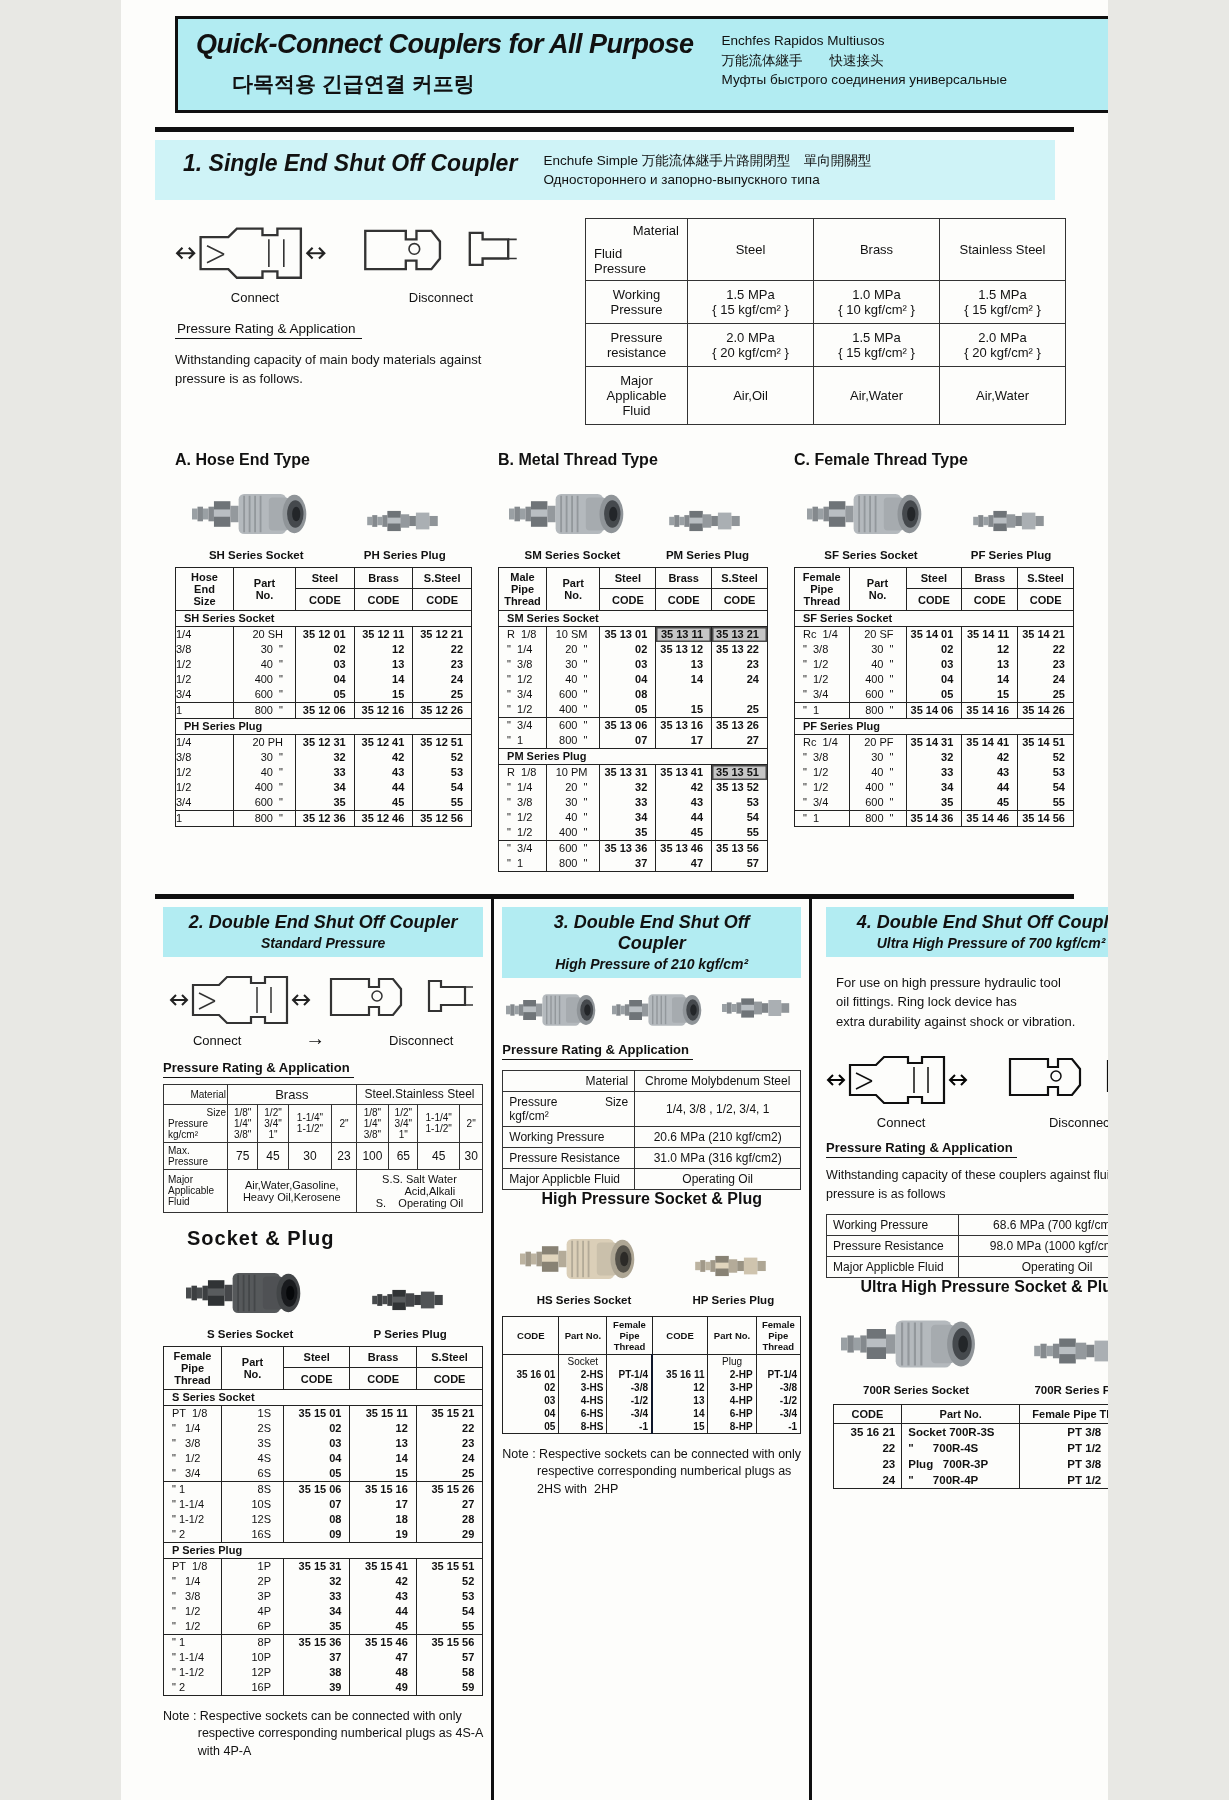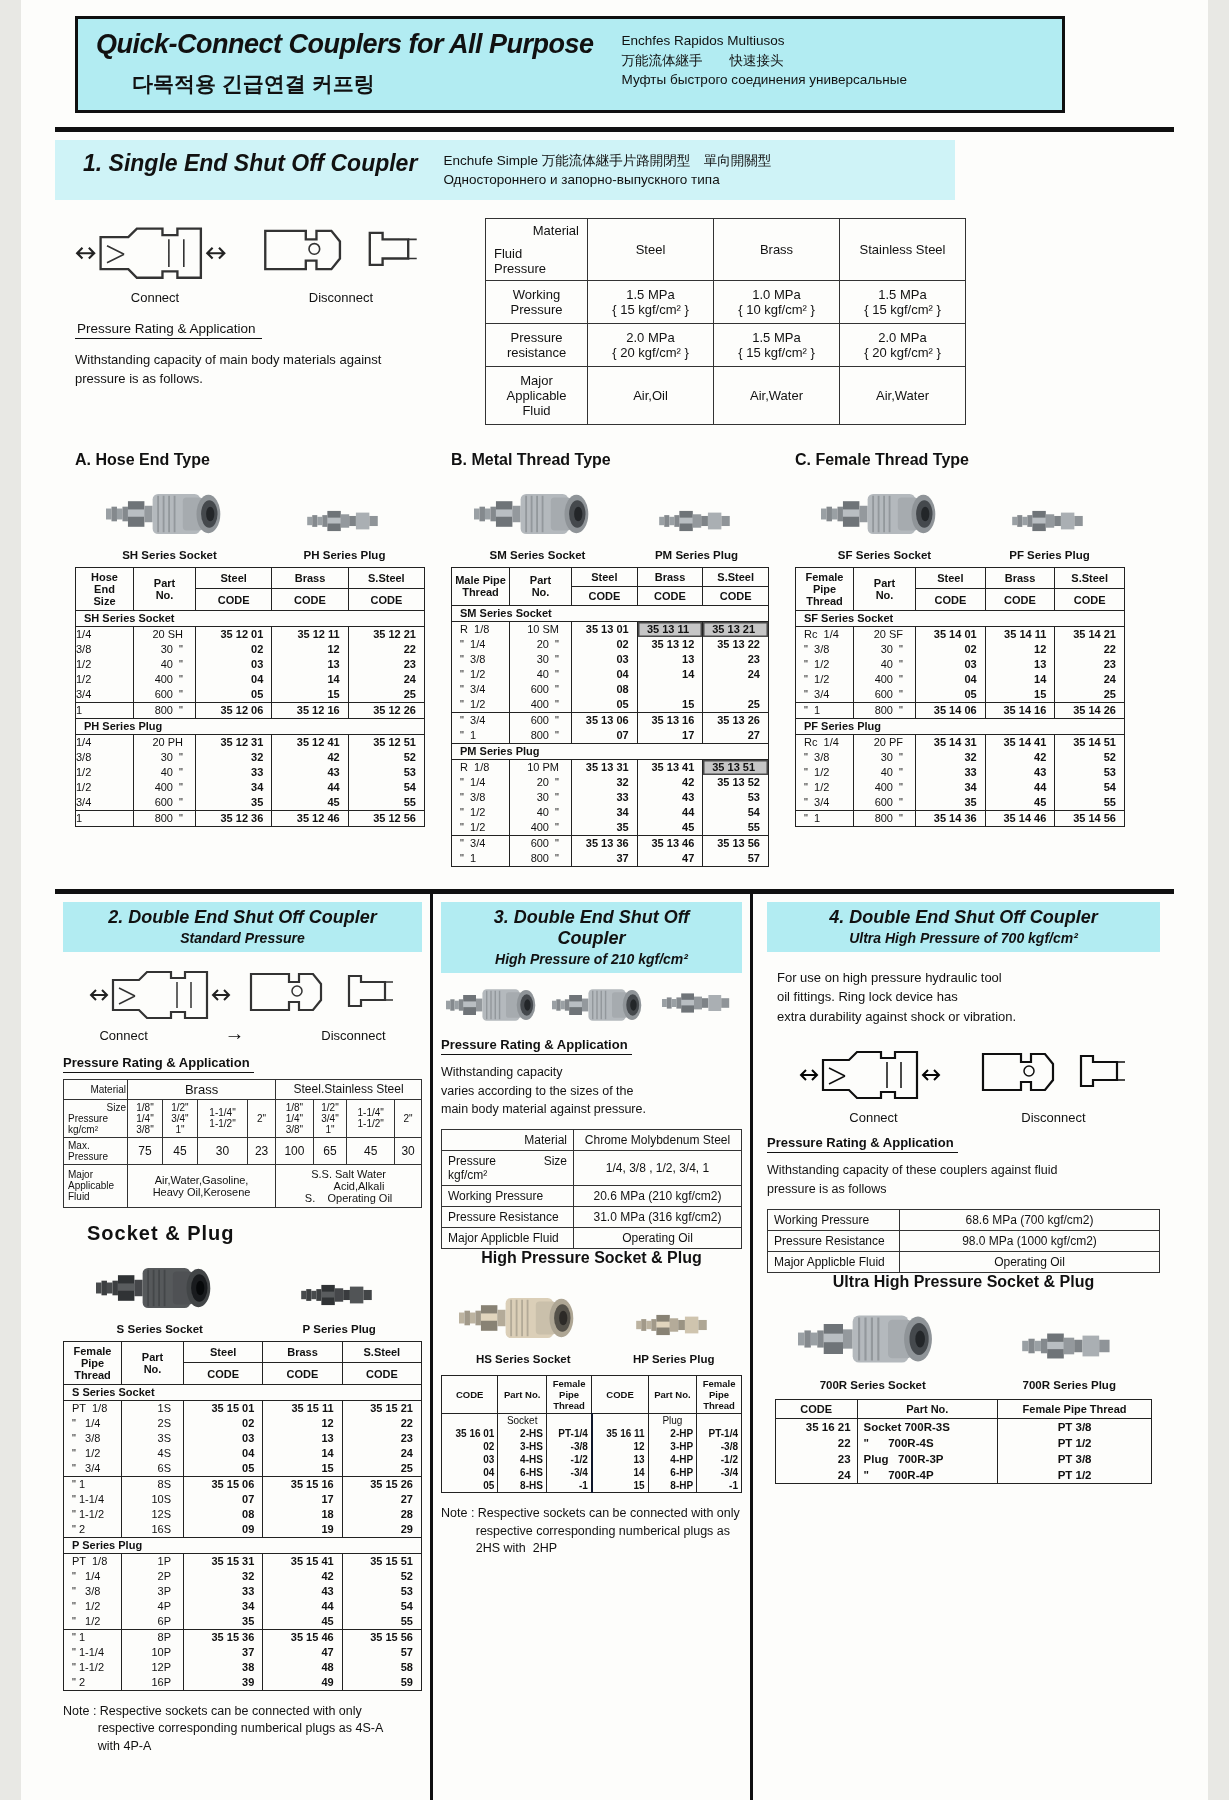--- a/index.html
+++ b/index.html
@@ -1,18 +1,18 @@
 <!DOCTYPE html>
 <html><head>
 <meta charset="utf-8">
 <style>
   * { margin:0; padding:0; box-sizing:border-box; }
   html,body { background:#e8e8e4; }
   .page {
-    position:relative; width:1187px; height:1800px; margin:0 auto;
+    position:relative; width:987px; height:1800px; margin:0 auto;
     background:#fdfdfb; font-family:"Liberation Sans", sans-serif; color:#111;
     overflow:hidden;
   }
   [data-bind] { white-space:pre-line; }
 
   
   .header-box {
     margin:16px 40px 0 54px; width:990px; background:#b2ecf2;
     border:3px solid #101010; display:flex; gap:28px; padding:10px 18px 12px;
   }
@@ -62,21 +62,21 @@
   .ct { width:100%; font-size:11px; border:1.5px solid #222; margin-top:6px; }
   .ct th { border:1px solid #222; font-size:11px; font-weight:bold; padding:3px 2px; text-align:center; }
   .ct td { border-left:1px solid #222; border-right:1px solid #222; padding:1.5px 4px; white-space:pre; }
   .ct td:first-child { text-align:left; padding-left:8px; }
   .ct td:nth-child(2) { text-align:right; padding-right:12px; }
   .ct td:nth-child(n+3) { text-align:right; font-weight:bold; padding-right:8px; }
   .ct .c1 { width:58px; } .ct .c2 { width:62px; }
   .ct tr.band td { border-left:none; border-right:none; font-weight:bold; text-align:left; padding-left:8px;
                    border-top:1.2px solid #222; border-bottom:1.2px solid #222; }
   .ct tr.sep td { border-top:1.2px solid #222; }
-  .ct td.hl { background:#c6c6c6; box-shadow:inset 0 0 0 1.5px #4a4a4a;text-align:center; }
+  .ct td.hl { background:#c6c6c6; box-shadow:inset 0 0 0 1.5px #4a4a4a; }
   .ctA td:first-child { text-align:left; padding-left:0; }
 
   
   .bottom { margin:22px 34px 0; border-top:5px solid #101010; border-bottom:4px solid #101010;
             display:flex; height:1072px; }
   .bcol { padding:8px 8px 0; }
   .bcol2 { width:378px; border-right:3px solid #101010; }
   .bcol3 { width:320px; border-right:3px solid #101010; }
   .bcol4 { flex:1; padding:8px 14px 0; }
   .sec-head { background:#b2ecf2; text-align:center; padding:5px 20px 6px; }
@@ -929,23 +929,20 @@
             <use href="#g-socket"></use>
           </svg>
         <svg style="width:100px;height:44px" viewBox="0 0 140 60">
             <use href="#g-socket"></use>
           </svg>
         <svg style="width:80px;height:40px" viewBox="0 0 90 50">
             <use href="#g-plug"></use>
           </svg>
       </div>
       <div class="pr-head2" data-bind="s3.pr_heading">Pressure Rating &amp; Application</div>
-      <div class="s3note" data-bind="s3.note1">Withstanding capacity
-varies according to the sizes of the
-main body material against pressure.</div>
 
       <table class="spec">
         <tbody>
             <tr>
           <td class="l" style="text-align:right;" data-bind="s3.spec.material_label">Material</td>
           <td class="r" data-bind="s3.spec.material_value">Chrome Molybdenum Steel</td>
         </tr>
         <tr>
           <td class="l"><span style="float:right" data-bind="s3.spec.size_label">Size</span><span data-bind="s3.spec.pressure_label">Pressure
 kgf/cm²</span></td>

